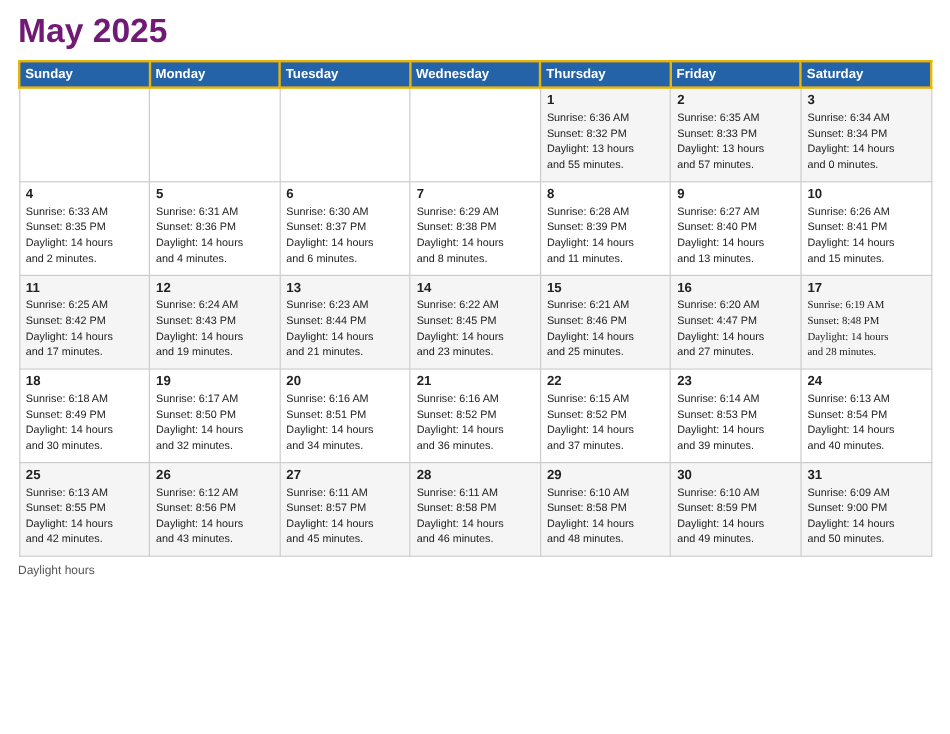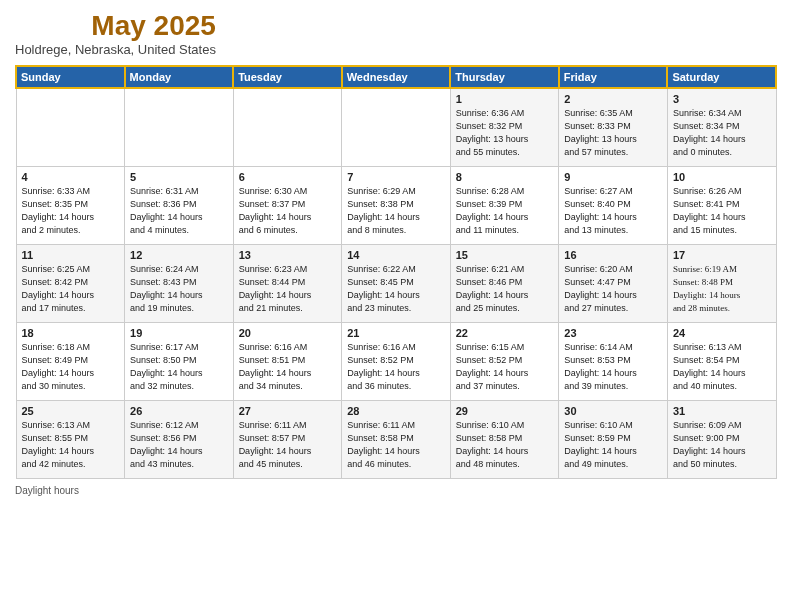--- a/index.html
+++ b/index.html
@@ -26,21 +26,21 @@
       display: flex;
       align-items: center;
       gap: 4px;
     }
     .title-block {
       text-align: right;
     }
     .main-title {
       font-size: 28px;
       font-weight: bold;
-      color: #a16207;
+      color: #701a75;
     }
     .subtitle {
       font-size: 13px;
       color: #444;
     }
     table {
       width: 100%;
       border-collapse: collapse;
       table-layout: fixed;
     }
@@ -89,21 +89,20 @@
       text-align: left;
     }
   </style>
 </head>
 <body>
 
 <div class="page">
   <div class="header">
     <div class="title-block">
       <div class="main-title">May 2025</div>
-      <div class="subtitle">Holdrege, Nebraska, United States</div>
     </div>
   </div>
 
   <table>
     <thead>
       <tr class="header-row">
       <th>Sunday</th>
           <th>Monday</th>
           <th>Tuesday</th>
           <th>Wednesday</th>

